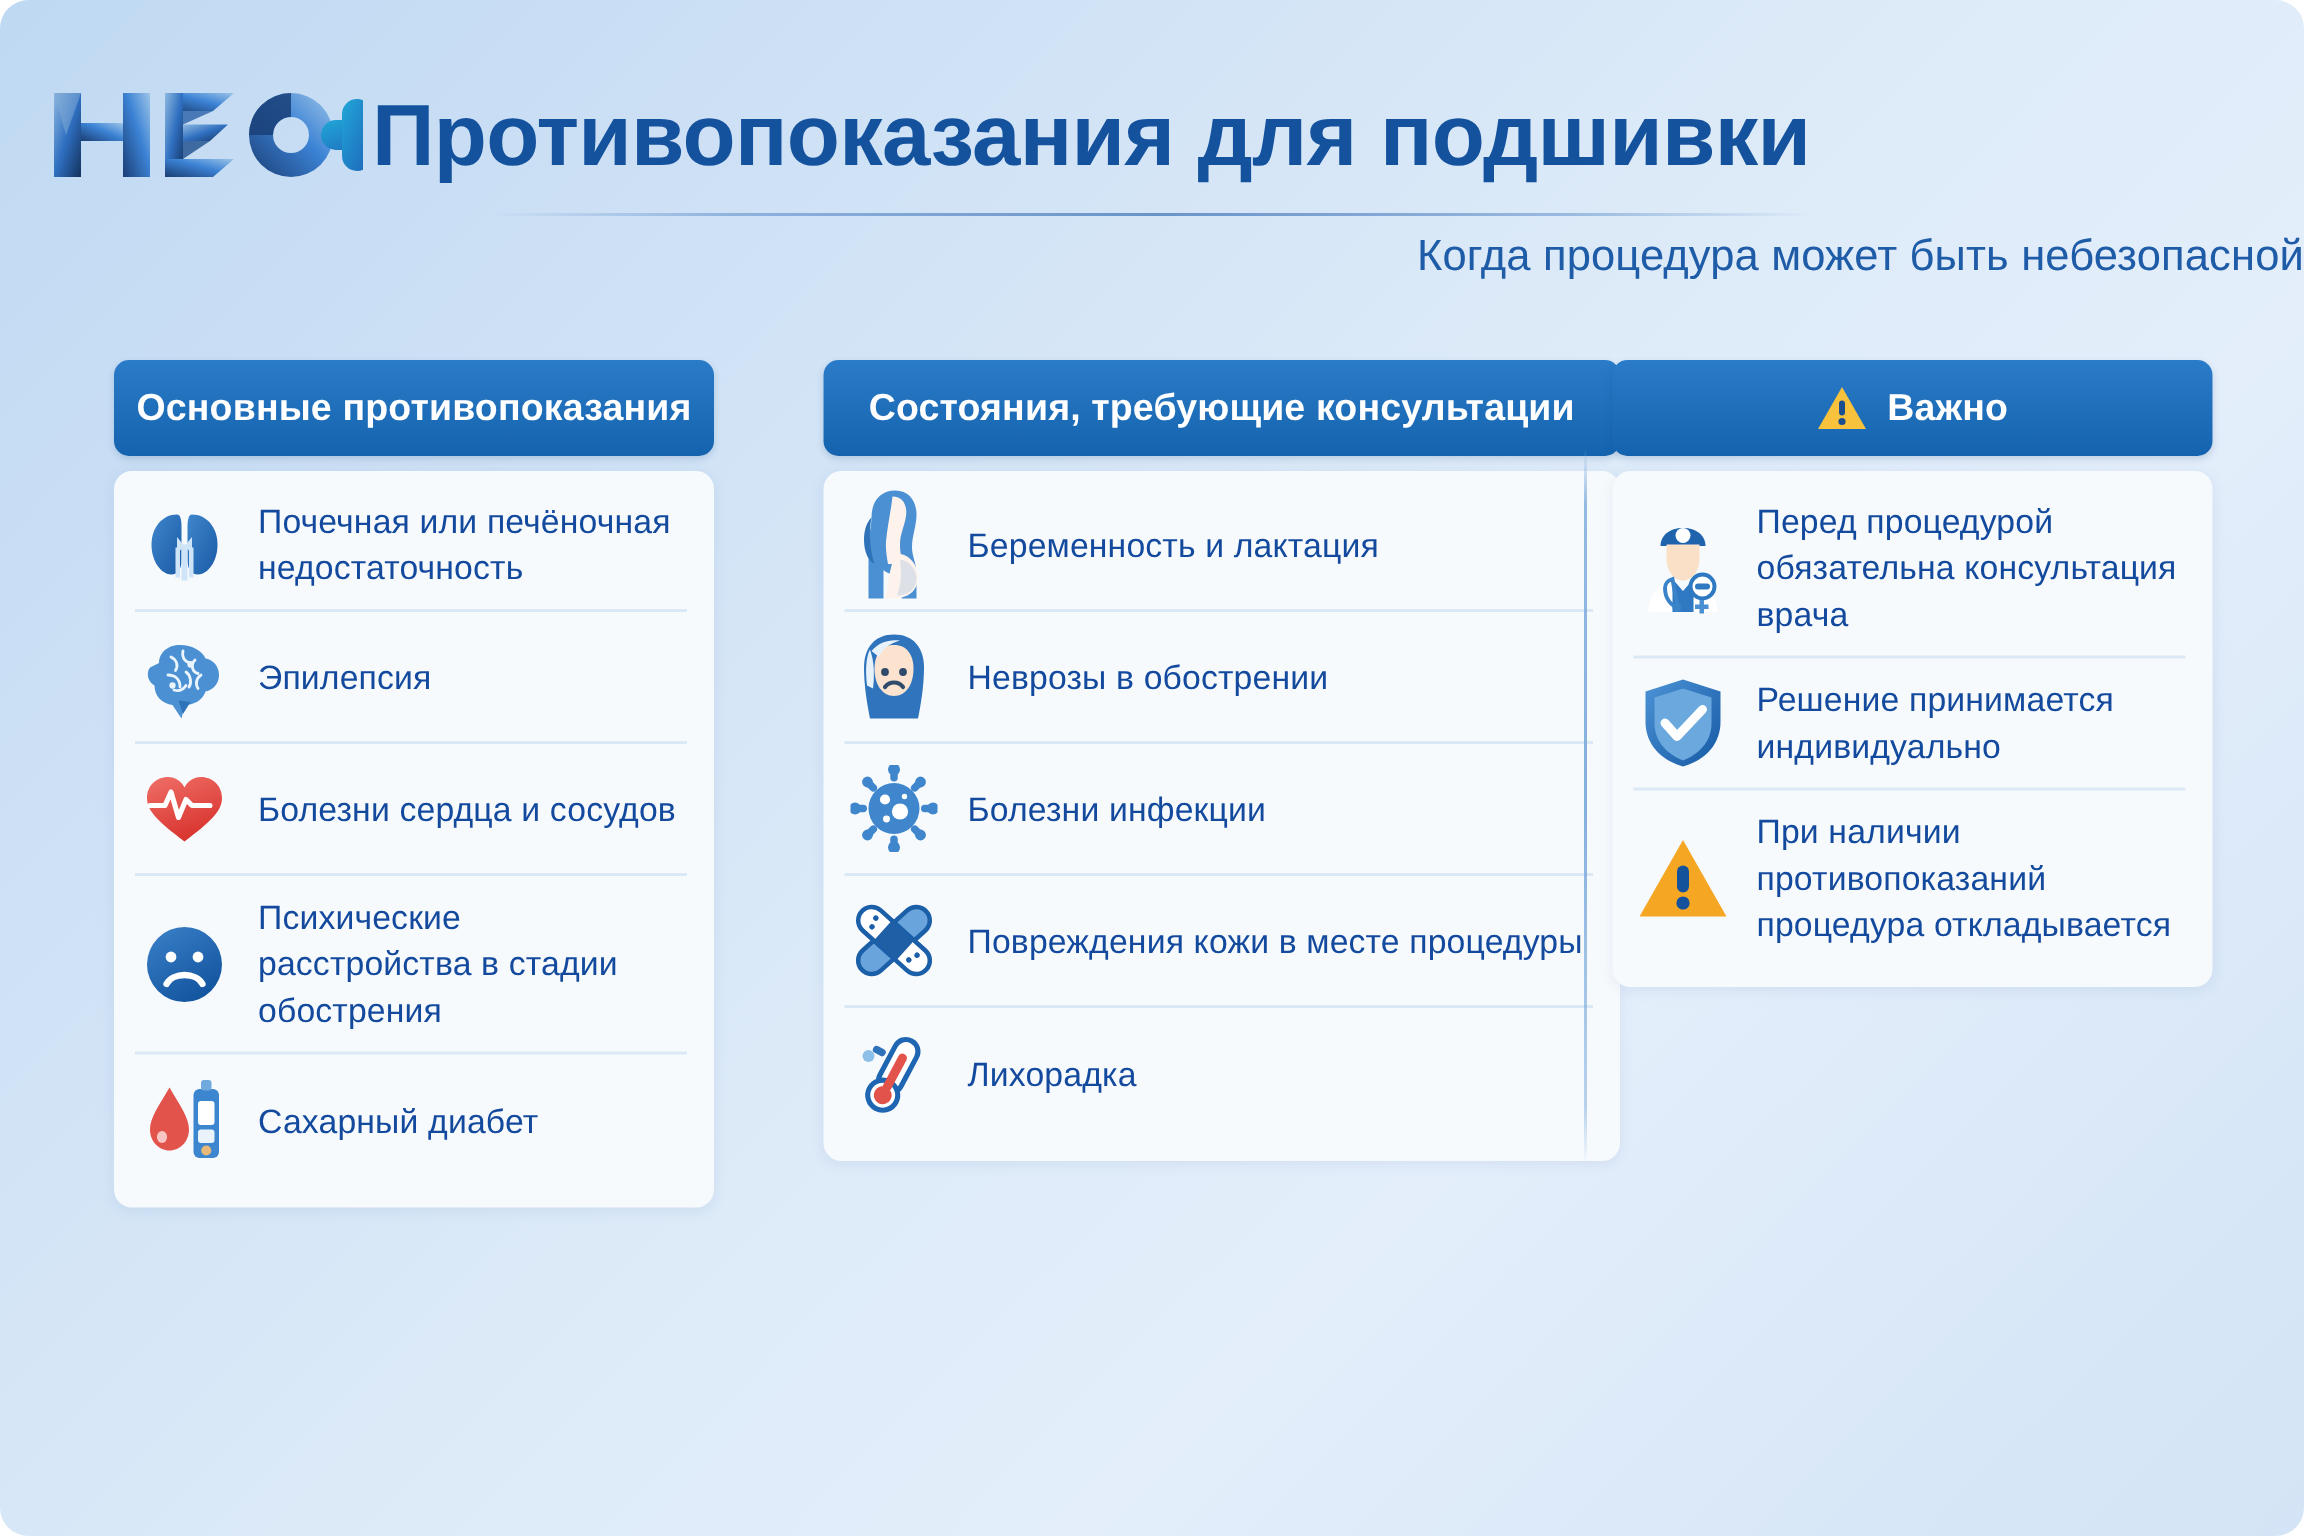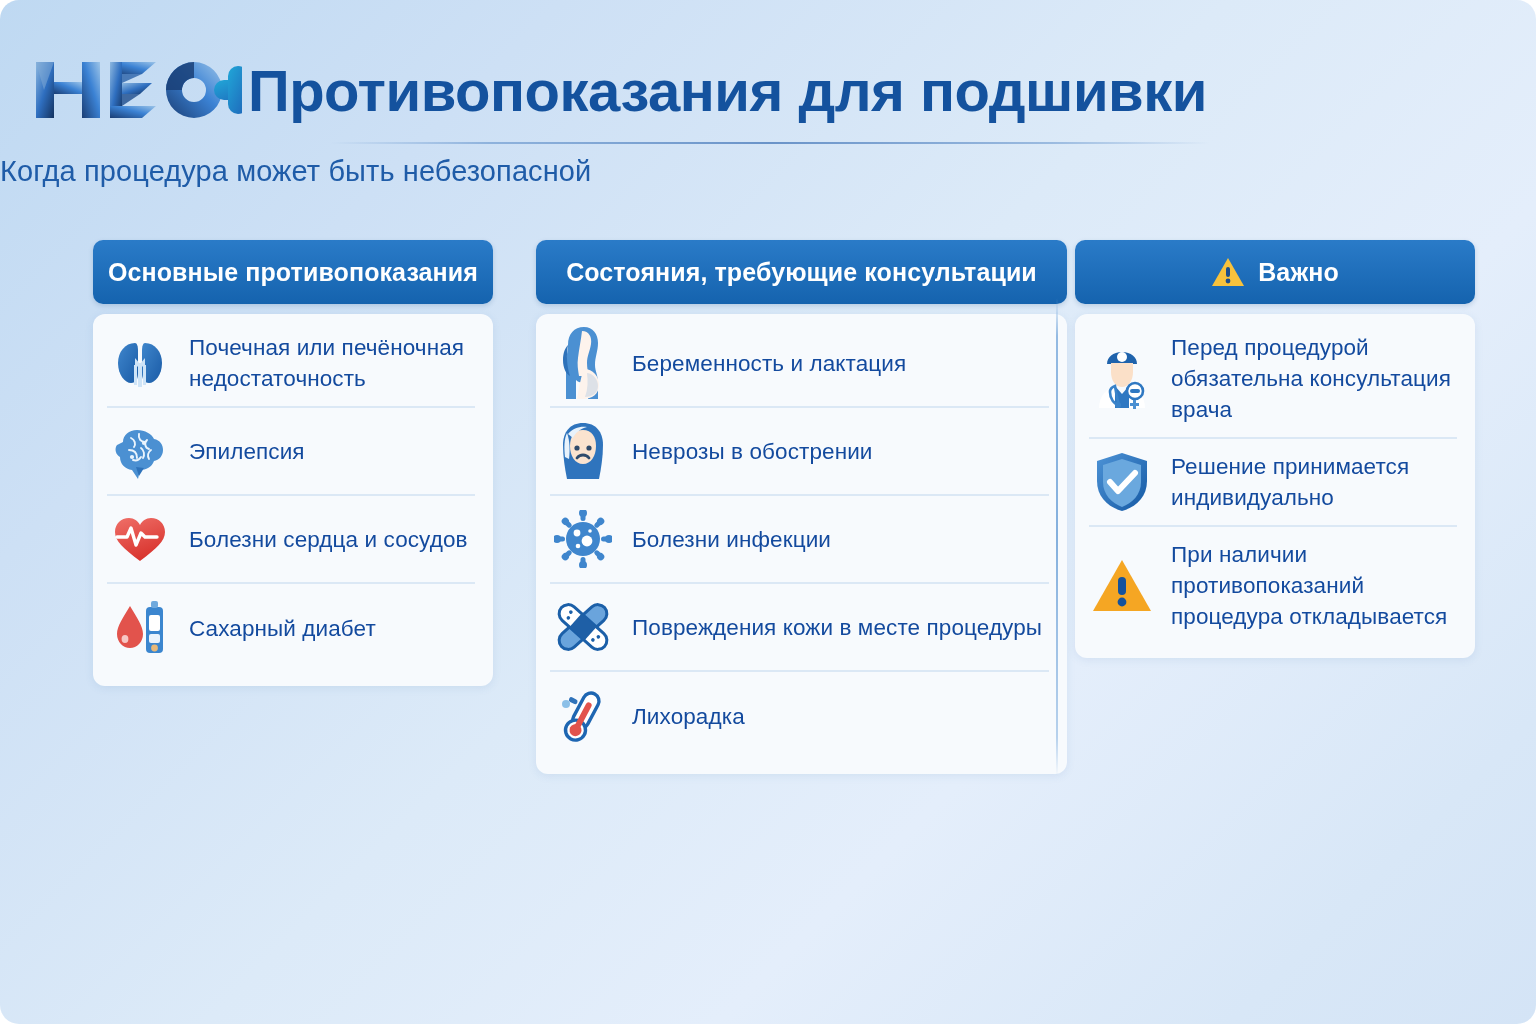--- a/index.html
+++ b/index.html
@@ -55,33 +55,33 @@
         rgba(120,165,215,0) 0%,
         rgba(90,140,200,0.55) 18%,
         rgba(70,120,185,0.75) 50%,
         rgba(90,140,200,0.5) 82%,
         rgba(120,165,215,0) 100%);
   }
 
   #subtitle {
     position: absolute;
     left: 0; top: 155px; width: 1536px;
-    text-align: left;
+    text-align: right;
     font-size: 29px;
     color: #1f5ca8;
     letter-spacing: 0.1px;
   }
 
   
   .column {
     position: absolute;
     top: 240px;
   }
-  #col-0 { left: 49px;   width: 444px; padding-left: 44px; }
-  #col-1 { left: 536px;  width: 531px; }
+  #col-0 { left: 32px;   width: 444px; padding-left: 44px; }
+  #col-1 { left: 549px;  width: 531px; }
   #col-2 { left: 1075px; width: 400px; }
 
   .col-header {
     position: relative;
     height: 64px;
     border-radius: 10px;
     background: linear-gradient(180deg, #2a7bc8 0%, #1563ae 100%);
     box-shadow: 0 2px 5px rgba(20,70,130,0.18);
     display: flex;
     align-items: center;
@@ -252,20 +252,37 @@
                   <stop offset="1" stop-color="#d9352f"></stop>
                 </linearGradient>
               </defs>
             <path d="M29 51 C12 38 4 31 4 22 C4 14 10 8 18 8 c5 0 9 3 11 7 c2 -4 6 -7 11 -7 c8 0 14 6 14 14 c0 9 -8 16 -25 29 z" fill="url(#hrt)"></path>
             <path d="M6 27 l10 0 l4 -9 l5 17 l5 -12 l4 4 l12 0" fill="none" stroke="#ffffff" stroke-width="3.4" stroke-linecap="round" stroke-linejoin="round"></path>
           </svg>
         </span>
         <span class="row-label">Болезни сердца и сосудов</span>
       </div>
 
+      <div class="row">
+        <span class="row-icon">
+          <svg width="58" height="58" viewBox="0 0 58 58">
+            <defs>
+                <linearGradient id="sadg" x1="0" y1="0" x2="0.6" y2="1">
+              <stop offset="0" stop-color="#3a82c9"></stop>
+                  <stop offset="1" stop-color="#14559f"></stop>
+                </linearGradient>
+              </defs>
+            <circle cx="29" cy="29" r="25" fill="url(#sadg)"></circle>
+            <circle cx="20" cy="24" r="3.6" fill="#ffffff"></circle>
+            <circle cx="38" cy="24" r="3.6" fill="#ffffff"></circle>
+            <path d="M17 42 c4 -8 20 -8 24 0" fill="none" stroke="#ffffff" stroke-width="4.2" stroke-linecap="round"></path>
+          </svg>
+        </span>
+        <span class="row-label">Психические расстройства в стадии обострения</span>
+      </div>
 
 
       <div class="row">
         <span class="row-icon">
           <svg width="58" height="58" viewBox="0 0 58 58">
             <path d="M19 7 C12 19 6 27 6 35 c0 8 6 14 13 14 c7 0 13 -6 13 -14 c0 -8 -6 -16 -13 -28 z" fill="#e2534c"></path>
             <ellipse cx="14" cy="40" rx="3.4" ry="4" fill="#f7c6c3"></ellipse>
             <rect x="35" y="8" width="17" height="46" rx="4" fill="#3b86cf"></rect>
             <rect x="38" y="16" width="11" height="16" rx="2" fill="#ffffff"></rect>
             <rect x="38" y="35" width="11" height="9" rx="2" fill="#eaf3fc"></rect>

